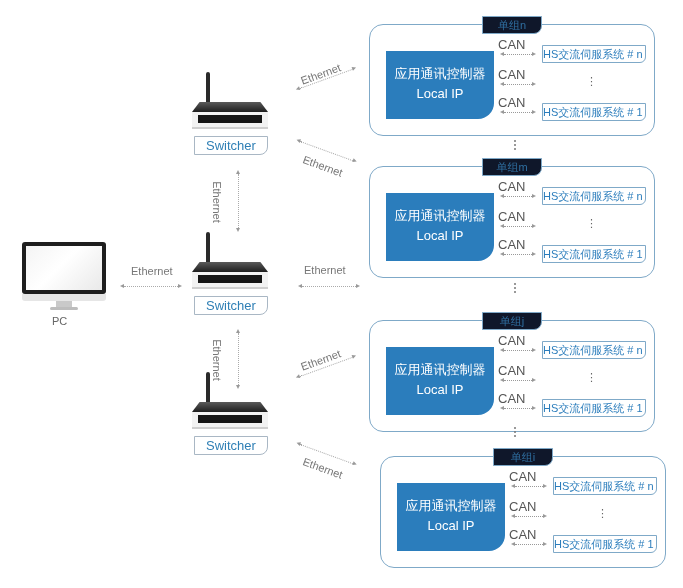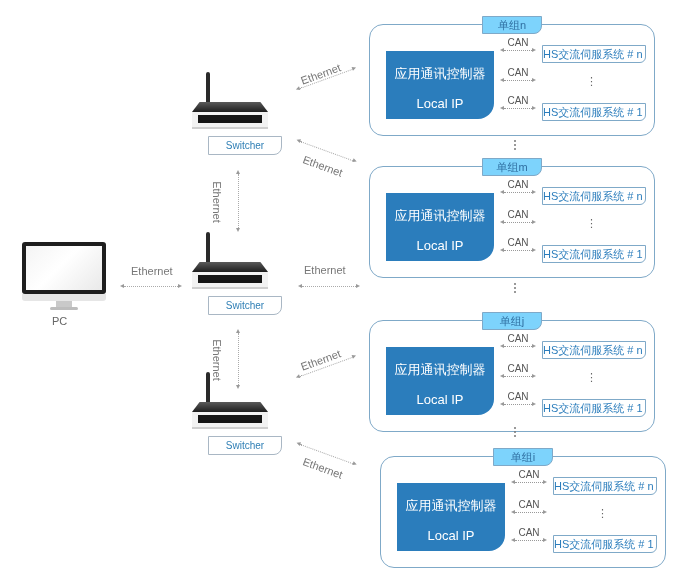--- a/index.html
+++ b/index.html
@@ -17,45 +17,45 @@
   .pc-label { left:52px; top:315px; font-size:11px; color:#666; }
 
   
   .switch { width:88px; height:80px; }
   .switch .antenna { position:absolute; left:18px; top:0; width:4px; height:32px; background:#2a2a2a; border-radius:2px 2px 0 0; }
   .switch .top { position:absolute; left:4px; top:30px; width:76px; height:10px;
                  background:linear-gradient(#5a5a5a,#1e1e1e); clip-path:polygon(10% 0,90% 0,100% 100%,0 100%); }
   .switch .body { position:absolute; left:4px; top:40px; width:76px; height:15px; background:#f2f2f2;
                   border-bottom:2px solid #cfcfcf; }
   .switch .panel { position:absolute; left:6px; top:3px; right:6px; height:8px; background:#151515; }
-  .switch .label { position:absolute; left:20px; top:64px; width:72px; height:17px;
+  .switch .label { position:absolute; left:6px; top:64px; width:72px; height:17px;
                    border:1px solid #a9b7c4; border-radius:0 0 8px 0; background:#fff;
-                   color:#2f7fb5; font-size:10px; line-height:17px; text-align:center; }
+                   color:#2f7fb5; font-size:13px; line-height:17px; text-align:center; }
 
   
   .eth-text { font-size:11px; color:#777; white-space:nowrap; }
   .hlink { height:1px; border-top:1px dotted #aaa; }
   .vlink { width:1px; border-left:1px dotted #aaa; }
   .arr-l, .arr-r, .arr-u, .arr-d { position:absolute; width:0; height:0; }
   .arr-l { left:-4px; top:-3px; border-right:4px solid #999; border-top:2px solid transparent; border-bottom:2px solid transparent; }
   .arr-r { right:-4px; top:-3px; border-left:4px solid #999; border-top:2px solid transparent; border-bottom:2px solid transparent; }
   .arr-u { top:-4px; left:-3px; border-bottom:4px solid #999; border-left:2px solid transparent; border-right:2px solid transparent; }
   .arr-d { bottom:-4px; left:-3px; border-top:4px solid #999; border-left:2px solid transparent; border-right:2px solid transparent; }
 
   
   .group { width:284px; height:110px; border:1.5px solid #7fa9c8; border-radius:14px; background:#fff; }
-  .group-tag { position:absolute; left:112px; top:-9px; width:58px; height:16px; background:#7dd3fc;
+  .group-tag { position:absolute; left:112px; top:-9px; width:58px; height:16px; background:#0f172a;
                border:1px solid #7fa9c8; border-radius:0 0 8px 0; font-size:11px; color:#2f6fa1;
                text-align:center; line-height:16px; }
   .ctrl { position:absolute; left:16px; top:26px; width:108px; height:68px; background:#2b7dbc;
           border-radius:0 0 16px 0; color:#fff; text-align:center; font-size:13px; }
   .ctrl .l1 { margin-top:14px; }
-  .ctrl .l2 { margin-top:13px; }
+  .ctrl .l2 { margin-top:3px; }
   .can-row { position:absolute; left:128px; width:40px; }
-  .can-row .txt { font-size:10px; color:#555; text-align:center; }
+  .can-row .txt { font-size:13px; color:#555; text-align:left; }
   .can-row .line { position:relative; margin:2px 6px 0 6px; border-top:1px dotted #999; height:0; }
   .hs { position:absolute; left:172px; width:102px; height:16px; border:1px solid #7fa9c8;
         border-radius:0 0 6px 0; font-size:11px; color:#2b7dbc; line-height:16px; background:#fff; }
   .vdots { position:absolute; font-size:11px; color:#666; line-height:4px; letter-spacing:0; }
   .between-dots { position:absolute; width:2px; }
   .between-dots span { display:block; width:2px; height:2px; background:#777; margin-bottom:2px; border-radius:1px; }
 </style>
 </head>
 <body>
 

